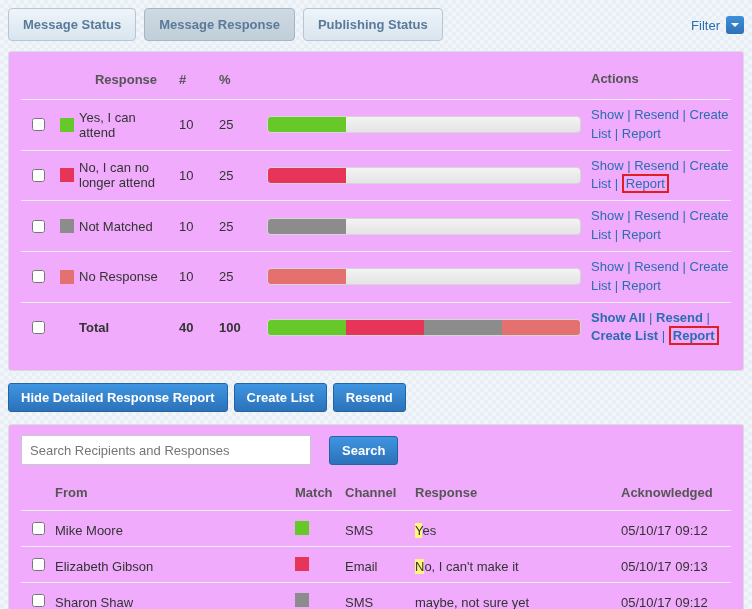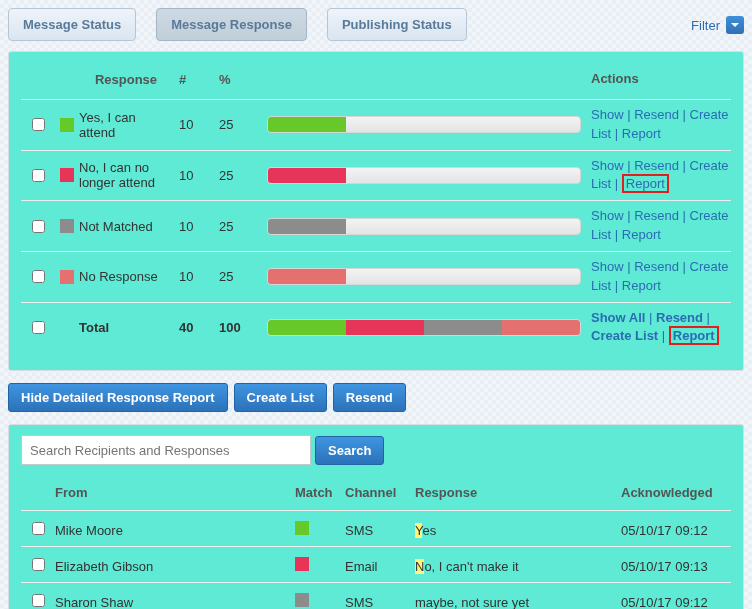--- a/index.html
+++ b/index.html
@@ -11,21 +11,21 @@
   background:
     linear-gradient(45deg, #e8eef3 25%, transparent 25%, transparent 75%, #e8eef3 75%),
     linear-gradient(45deg, #e8eef3 25%, transparent 25%, transparent 75%, #e8eef3 75%);
   background-size: 8px 8px;
   background-position: 0 0, 4px 4px;
   background-color: #f0f5f9;
   padding: 8px;
 }
 .container { width: 736px; margin: 0; }
 .top-row { display: flex; align-items: flex-start; justify-content: space-between; margin-bottom: 10px; }
-.tabs { display: flex; gap: 20px; justify-content: center; }
+.tabs { display: flex; gap: 8px; justify-content: center; }
 .tab {
   padding: 8px 14px;
   background: linear-gradient(#eef4fa, #d9e5ef);
   border: 1px solid #b7c6d4;
   border-radius: 4px;
   color: #5a7a9a;
   font-weight: bold;
   font-size: 13px;
   cursor: pointer;
 }
@@ -37,21 +37,21 @@
 .filter-btn {
   width: 18px; height: 18px;
   background: linear-gradient(#3d8fda, #2e70b4);
   border-radius: 3px;
   display: flex; align-items: center; justify-content: center;
   cursor: pointer;
 }
 .filter-btn svg { fill: #fff; width: 10px; height: 10px; }
 
 .panel {
-  background: #5eead4;
+  background: #f0abfc;
   border: 1px solid #d8dde2;
   border-radius: 3px;
   padding: 10px 12px 18px;
   margin-bottom: 12px;
 }
 .resp-table { width: 100%; }
 .resp-header-row, .resp-row {
   display: flex; align-items: center; width: 100%;
 }
 .resp-header-row { 
@@ -87,21 +87,21 @@
   color: #fff;
   font-weight: bold;
   font-size: 13px;
   background: linear-gradient(#3f95e1, #2b72b9);
   border: 1px solid #2264a3;
   border-radius: 3px;
   cursor: pointer;
 }
 .red-outline { border: 3px solid #e02020; border-radius: 3px; display:inline-block; }
 
-.search-row { display: flex; gap: 4px; margin-bottom: 12px; align-items:center; }
+.search-row { display: flex; gap: 18px; margin-bottom: 12px; align-items:center; }
 .search-input {
   width: 290px; height: 30px;
   border: 1px solid #c4c9ce;
   padding: 0 8px;
   font-size: 13px;
 }
 .detail-header-row, .detail-row {
   display: flex; align-items: flex-end; width: 100%;
 }
 .detail-header-row { font-weight: bold; color: #555; padding: 8px 0 10px; }

